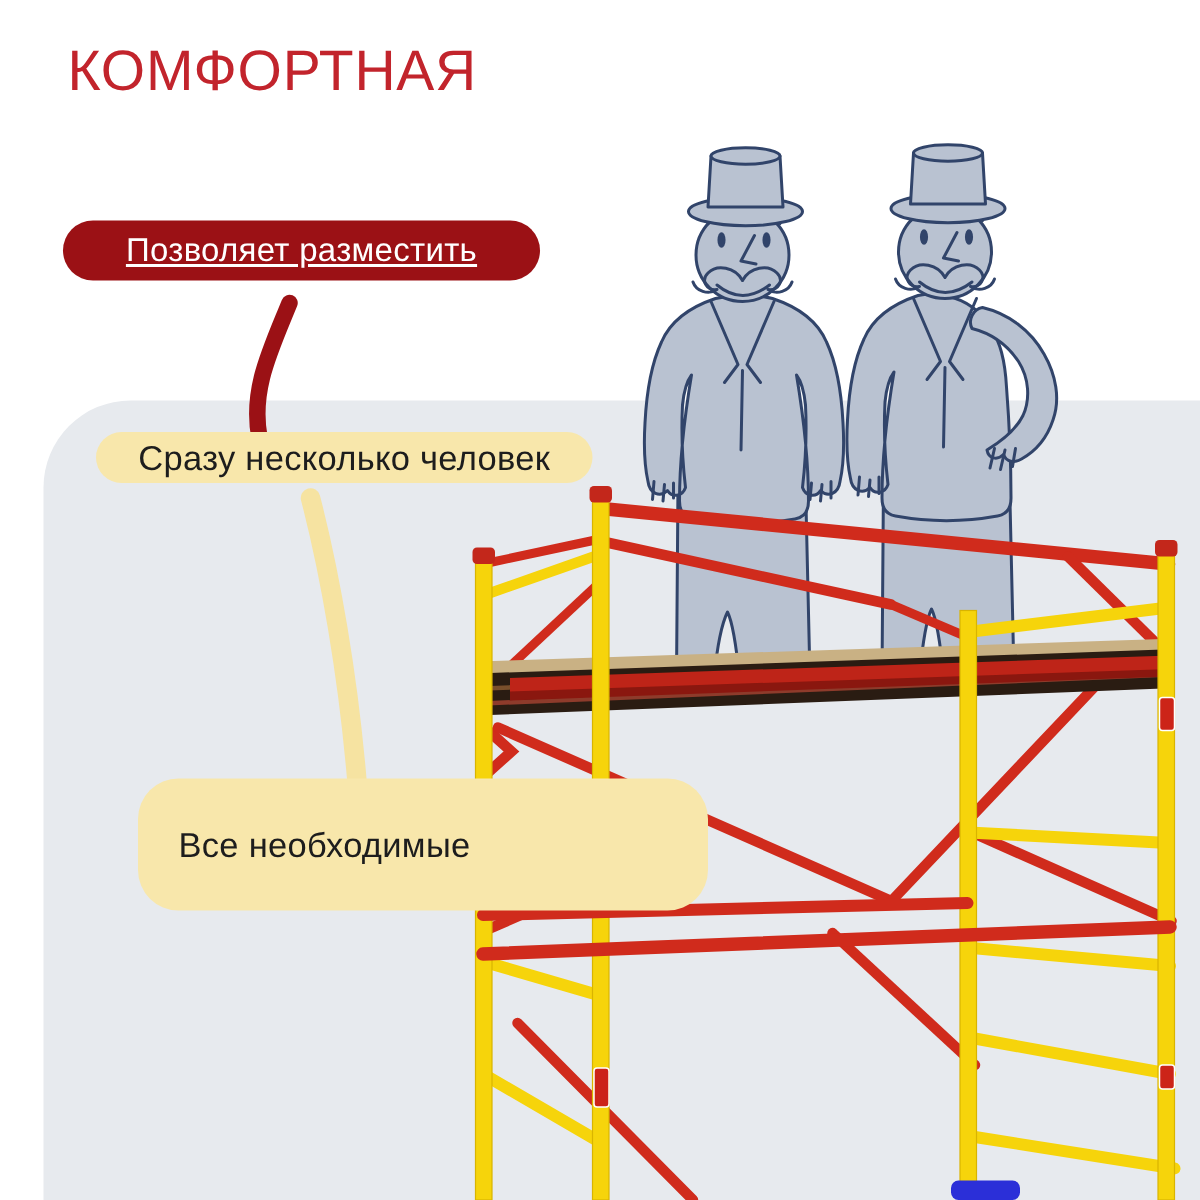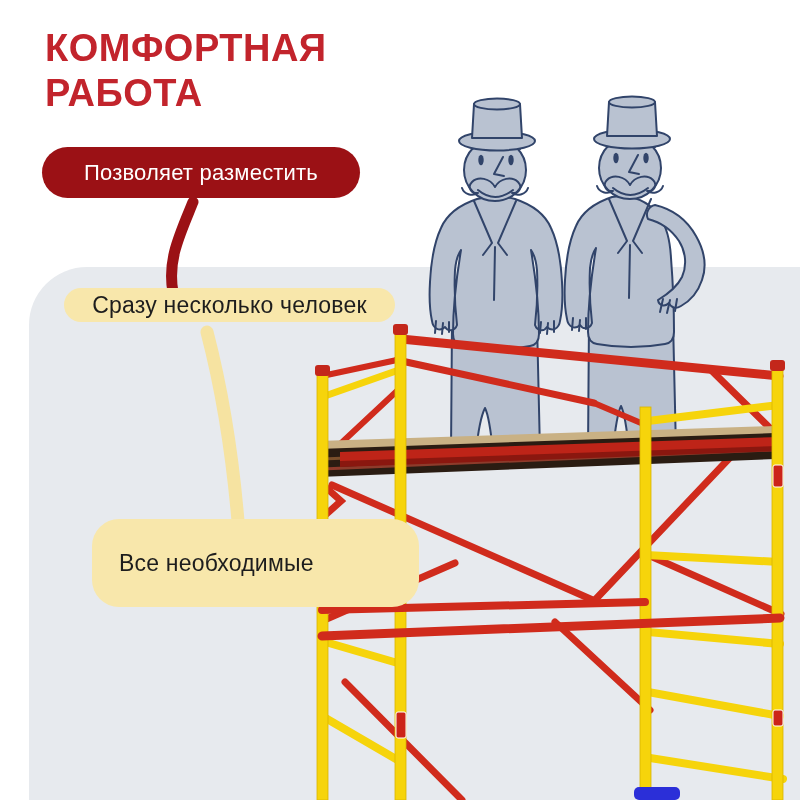--- a/index.html
+++ b/index.html
@@ -3,29 +3,29 @@
 <meta charset="utf-8">
 <style>
   html,body{margin:0;padding:0;}
   body{font-family:"Liberation Sans","DejaVu Sans",sans-serif;background:#fff;}
   .canvas{position:relative;width:800px;height:800px;overflow:hidden;background:var(--page_bg,#fff);}
 
   .panel{position:absolute;left:29px;top:267px;width:771px;height:533px;
          background:var(--panel_gray,#e7eaee);border-top-left-radius:58px;}
 
   .title{position:absolute;left:45px;top:26px;line-height:45px;font-size:38px;
-         font-weight:700;letter-spacing:.5px;color:var(--title_red,#c2242c);}
+         font-weight:400;letter-spacing:.5px;color:var(--title_red,#c2242c);}
 
   .badge{position:absolute;display:flex;align-items:center;justify-content:center;
          font-weight:500;letter-spacing:.2px;}
-  .badge-red{left:42px;top:147px;width:318px;height:51px;border-radius:26px;
-         background:var(--badge_red,#9b1115);color:var(--badge_text_light,#fff);font-size:22px;}
+  .badge-red{left:42px;top:147px;width:318px;height:40px;border-radius:26px;
+         background:var(--badge_red,#9b1115);color:var(--badge_text_light,#fff);font-size:22px;text-decoration:underline;}
   .badge-yellow{background:var(--badge_yellow,#f8e7ab);color:var(--text_dark,#1d1d1d);}
   .badge-b1{left:64px;top:288px;width:331px;height:34px;border-radius:23px;font-size:23px;}
-  .badge-b2{left:92px;top:519px;width:327px;height:88px;border-radius:27px;font-size:23px;
+  .badge-b2{left:92px;top:519px;width:380px;height:88px;border-radius:27px;font-size:23px;
             justify-content:flex-start;padding-left:27px;box-sizing:border-box;line-height:30px;}
 
   svg{position:absolute;left:0;top:0;}
   .fig{fill:var(--figure_fill,#b9c2d1);stroke:var(--figure_line,#31446a);stroke-width:2;stroke-linejoin:round;}
   .fl{stroke:var(--figure_line,#31446a);fill:none;stroke-width:2;stroke-linecap:round;stroke-linejoin:round;}
   .fe{fill:var(--figure_line,#31446a);stroke:none;}
   .rr{stroke:var(--scaffold_red,#d02b1c);fill:none;stroke-linecap:round;}
   .ry{stroke:var(--scaffold_yellow,#f6d40b);fill:none;stroke-linecap:round;}
   .post{fill:var(--scaffold_yellow,#f6d40b);stroke:#d9b400;stroke-width:.8;}
   .cap{fill:#c3271b;}
@@ -158,21 +158,20 @@
       <rect class="sticker" x="773" y="710" width="10" height="16" rx="2"></rect>
       <rect x="634" y="787" width="46" height="13" rx="5" fill="#2b2fd8"></rect>
     </g>
 
     <path d="M193,202 C180,234 167,260 173,292" fill="none" stroke="#9b1115" stroke-width="11" stroke-linecap="round"></path>
     <path d="M207,332 C220,382 232,450 238,521" fill="none" stroke="#f6e3a1" stroke-width="13" stroke-linecap="round"></path>
   </svg>
 
   <h1 class="title" style="margin:0">
     <div>КОМФОРТНАЯ</div>
-    <div>РАБОТА</div>
   </h1>
 
   <div class="badge badge-red">
     <span>Позволяет разместить</span>
   </div>
 
   <div class="badge badge-yellow badge-b1">
     <span>Сразу несколько человек</span>
   </div>
 

